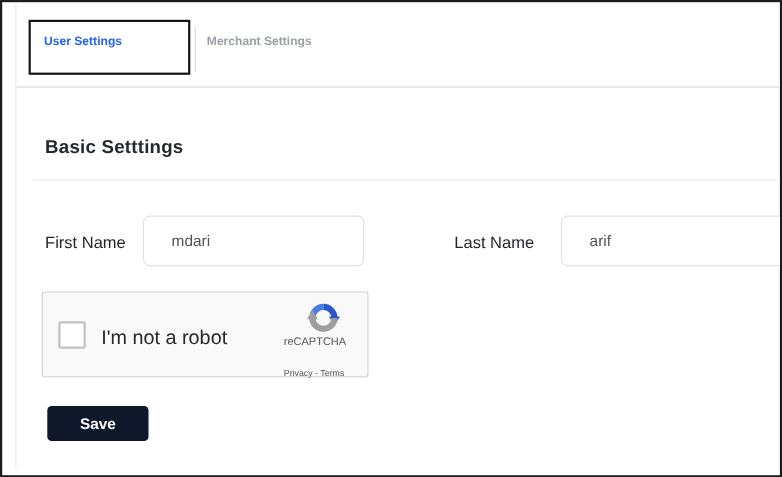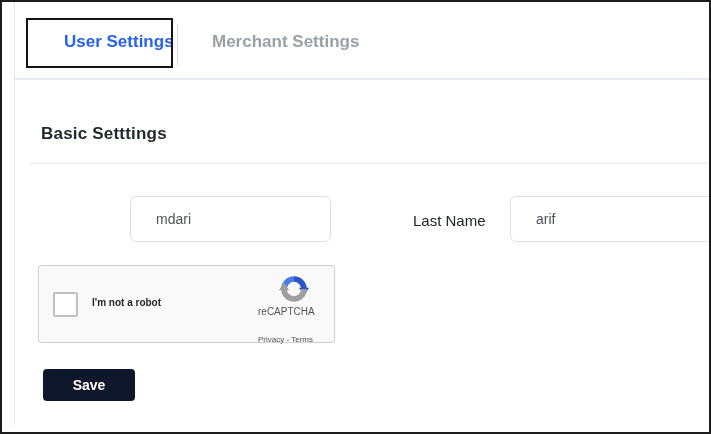--- a/index.html
+++ b/index.html
@@ -16,24 +16,23 @@
     overflow: hidden;
   }
   .left-rule {
     position: absolute;
     left: 12px; top: 0; width: 1px; height: 423px;
     background: #e7e7e7;
   }
   
   .tab {
     position: absolute;
-    font-size: 17px; font-weight: 600;
+    font-size: 11px; font-weight: 600;
     cursor: pointer;
     white-space: nowrap;
-    margin-left: 24px;
   }
   .tab-user { left: 38px; top: 30px; color: #2563eb; }
   .tab-merchant { left: 186px; top: 30px; color: #9aa0a5; }
   .annotation-box {
     position: absolute;
     left: 24px; top: 16px; width: 147px; height: 50px;
     border: 2px solid #141414;
     background: transparent;
     pointer-events: none;
   }
@@ -95,23 +94,22 @@
     position: absolute;
     left: 14px; top: 26px; width: 25px; height: 25px;
     background: #ffffff;
     border: 2px solid #c1c1c1;
     border-radius: 2px;
     cursor: pointer;
   }
   .recaptcha-label {
     position: absolute;
     left: 53px; top: 31px;
-    font-size: 10px; color: #282727;
+    font-size: 18px; color: #282727;
     white-space: nowrap;
-    font-weight: bold;
   }
   .recaptcha-brandbox {
     position: absolute;
     right: 4px; top: 8px; width: 72px;
   }
   .recaptcha-logo { display: block; margin: 0 auto; }
   .recaptcha-brand {
     display: block;
     font-size: 10px; color: #555555;
     margin-top: 2px;
@@ -148,20 +146,21 @@
 
   <div class="tab tab-user">User Settings</div>
   <div class="annotation-box"></div>
   <div class="tab-divider"></div>
   <div class="tab tab-merchant">Merchant Settings</div>
   <div class="tabbar-border"></div>
 
   <div class="section-title">Basic Setttings</div>
   <div class="section-divider"></div>
 
+  <label class="field-label label-first">First Name</label>
   <input class="text-input input-first" type="text" value="mdari" style="">
 
   <label class="field-label label-last">Last Name</label>
   <input class="text-input input-last" type="text" value="arif" style="">
 
   <div class="recaptcha">
     <div class="recaptcha-checkbox"></div>
     <div class="recaptcha-label">I'm not a robot</div>
     <div class="recaptcha-brandbox">
       <svg class="recaptcha-logo" width="30" height="30" viewBox="0 0 48 48" aria-hidden="true">

